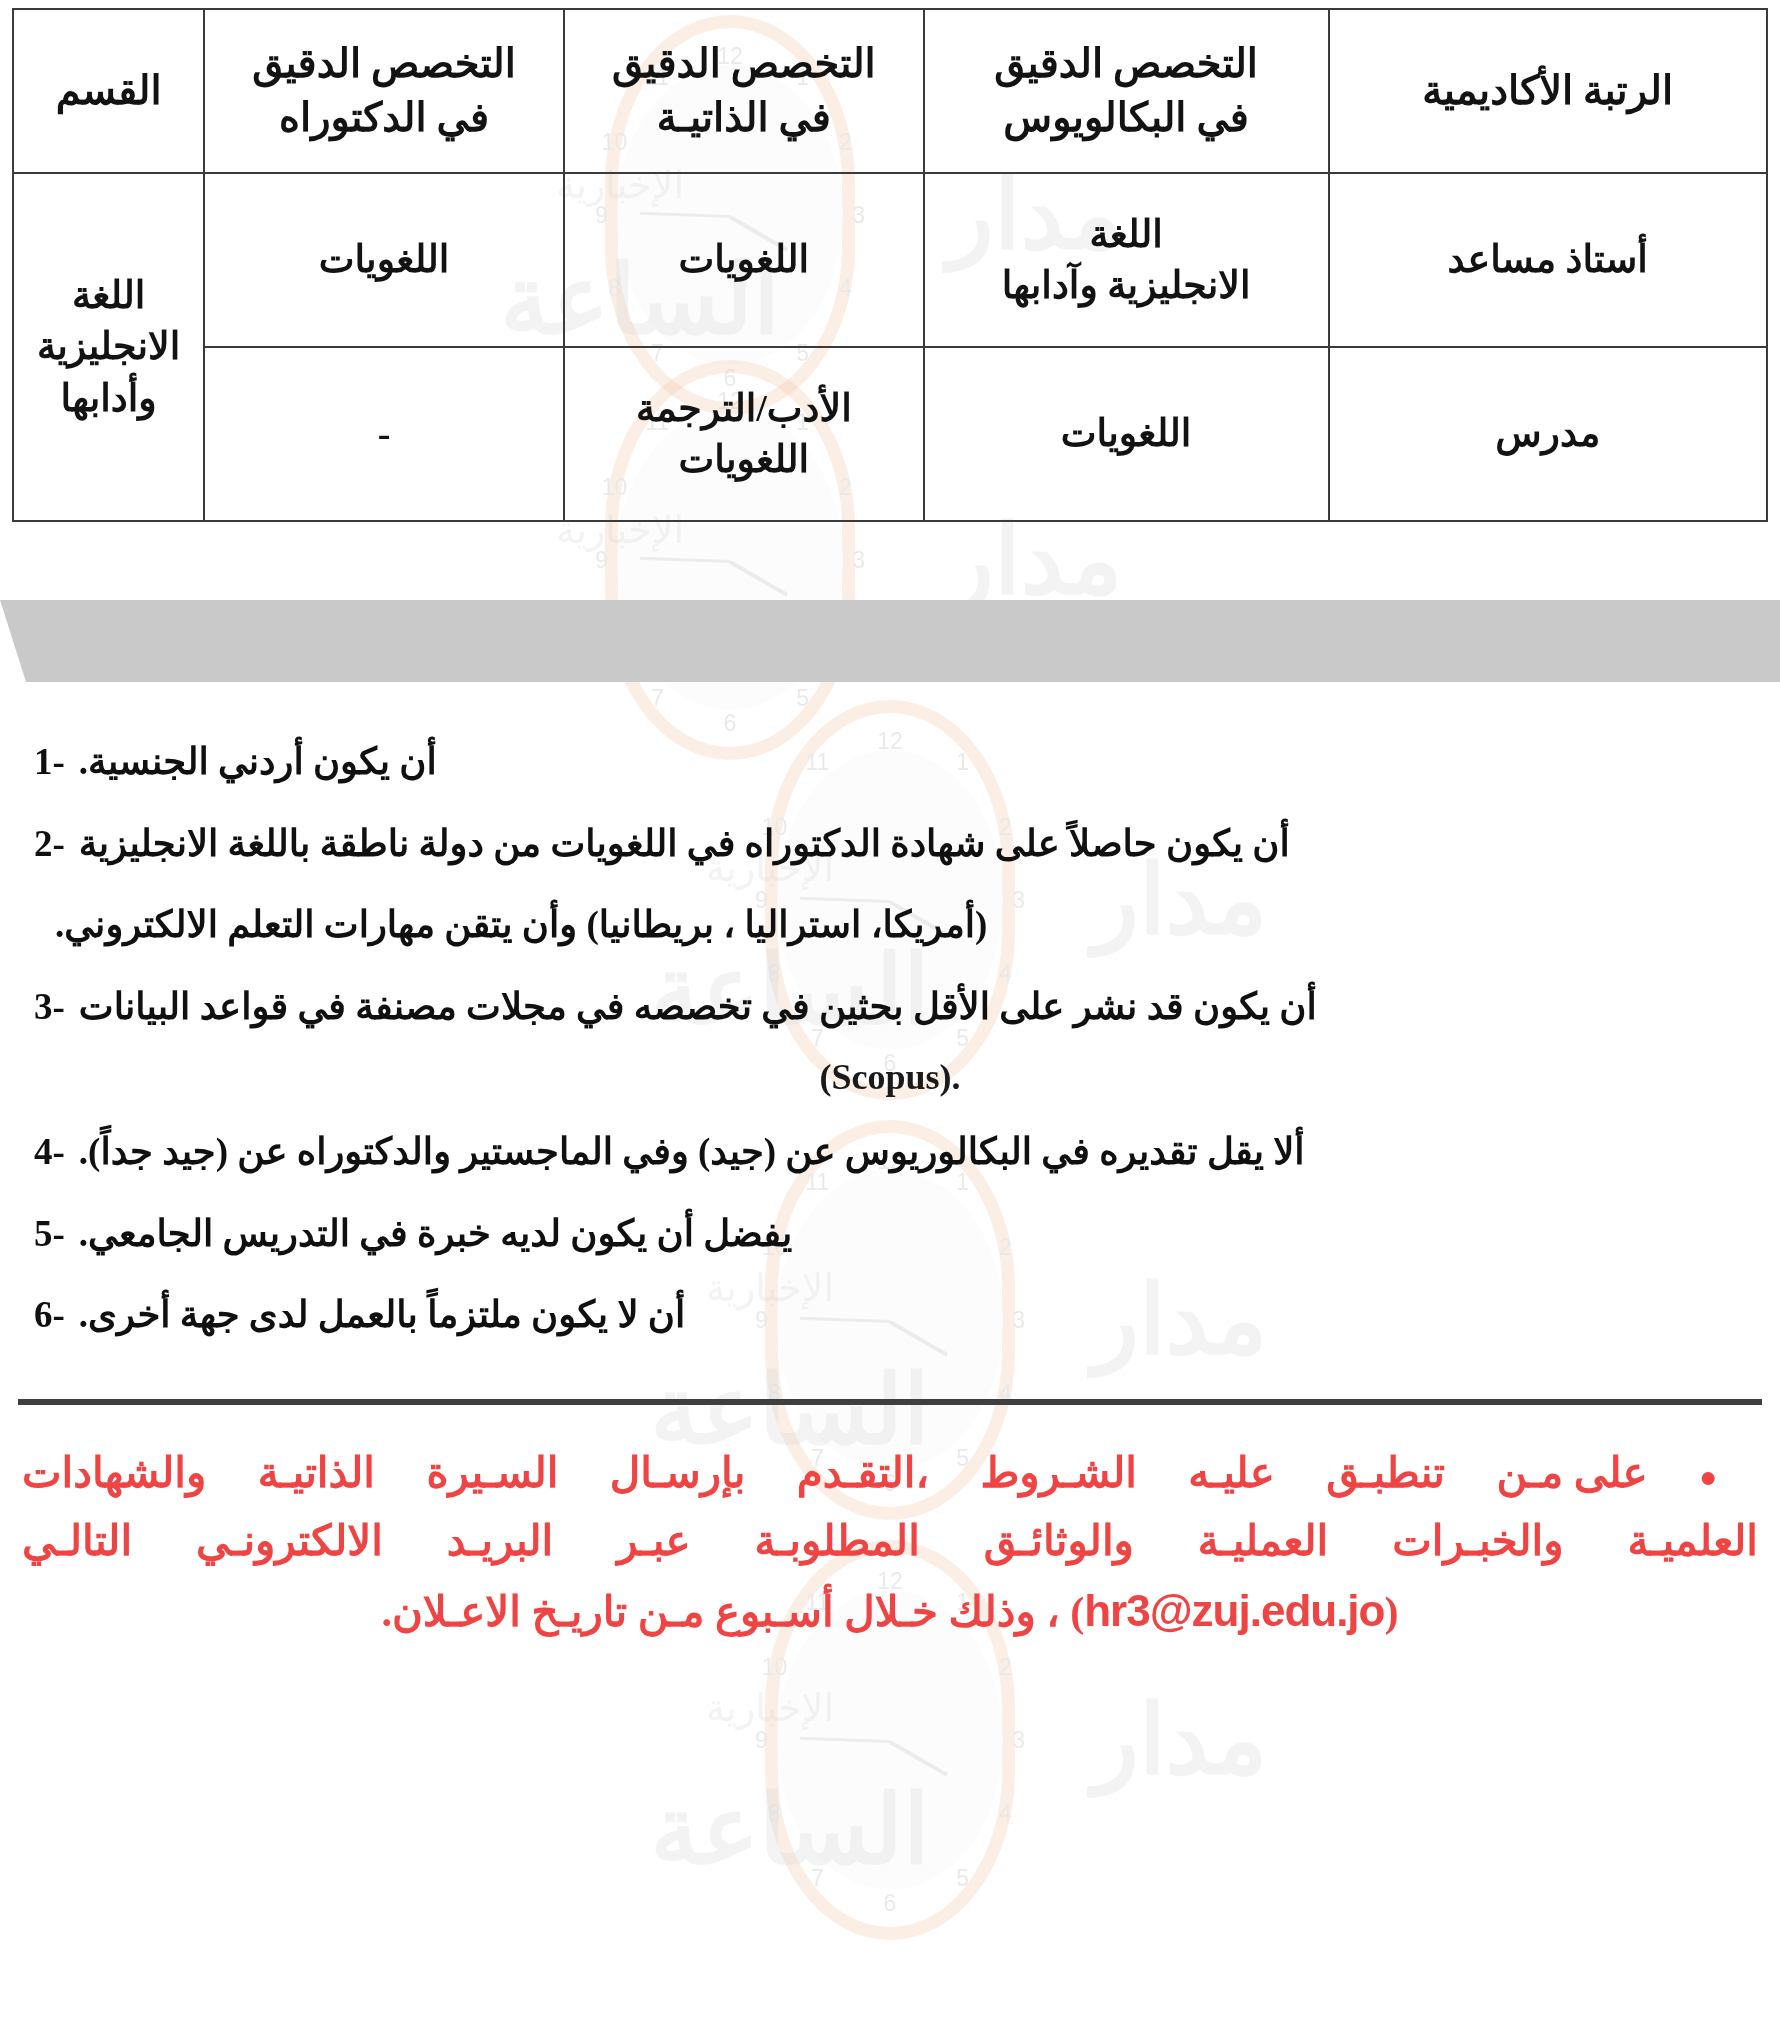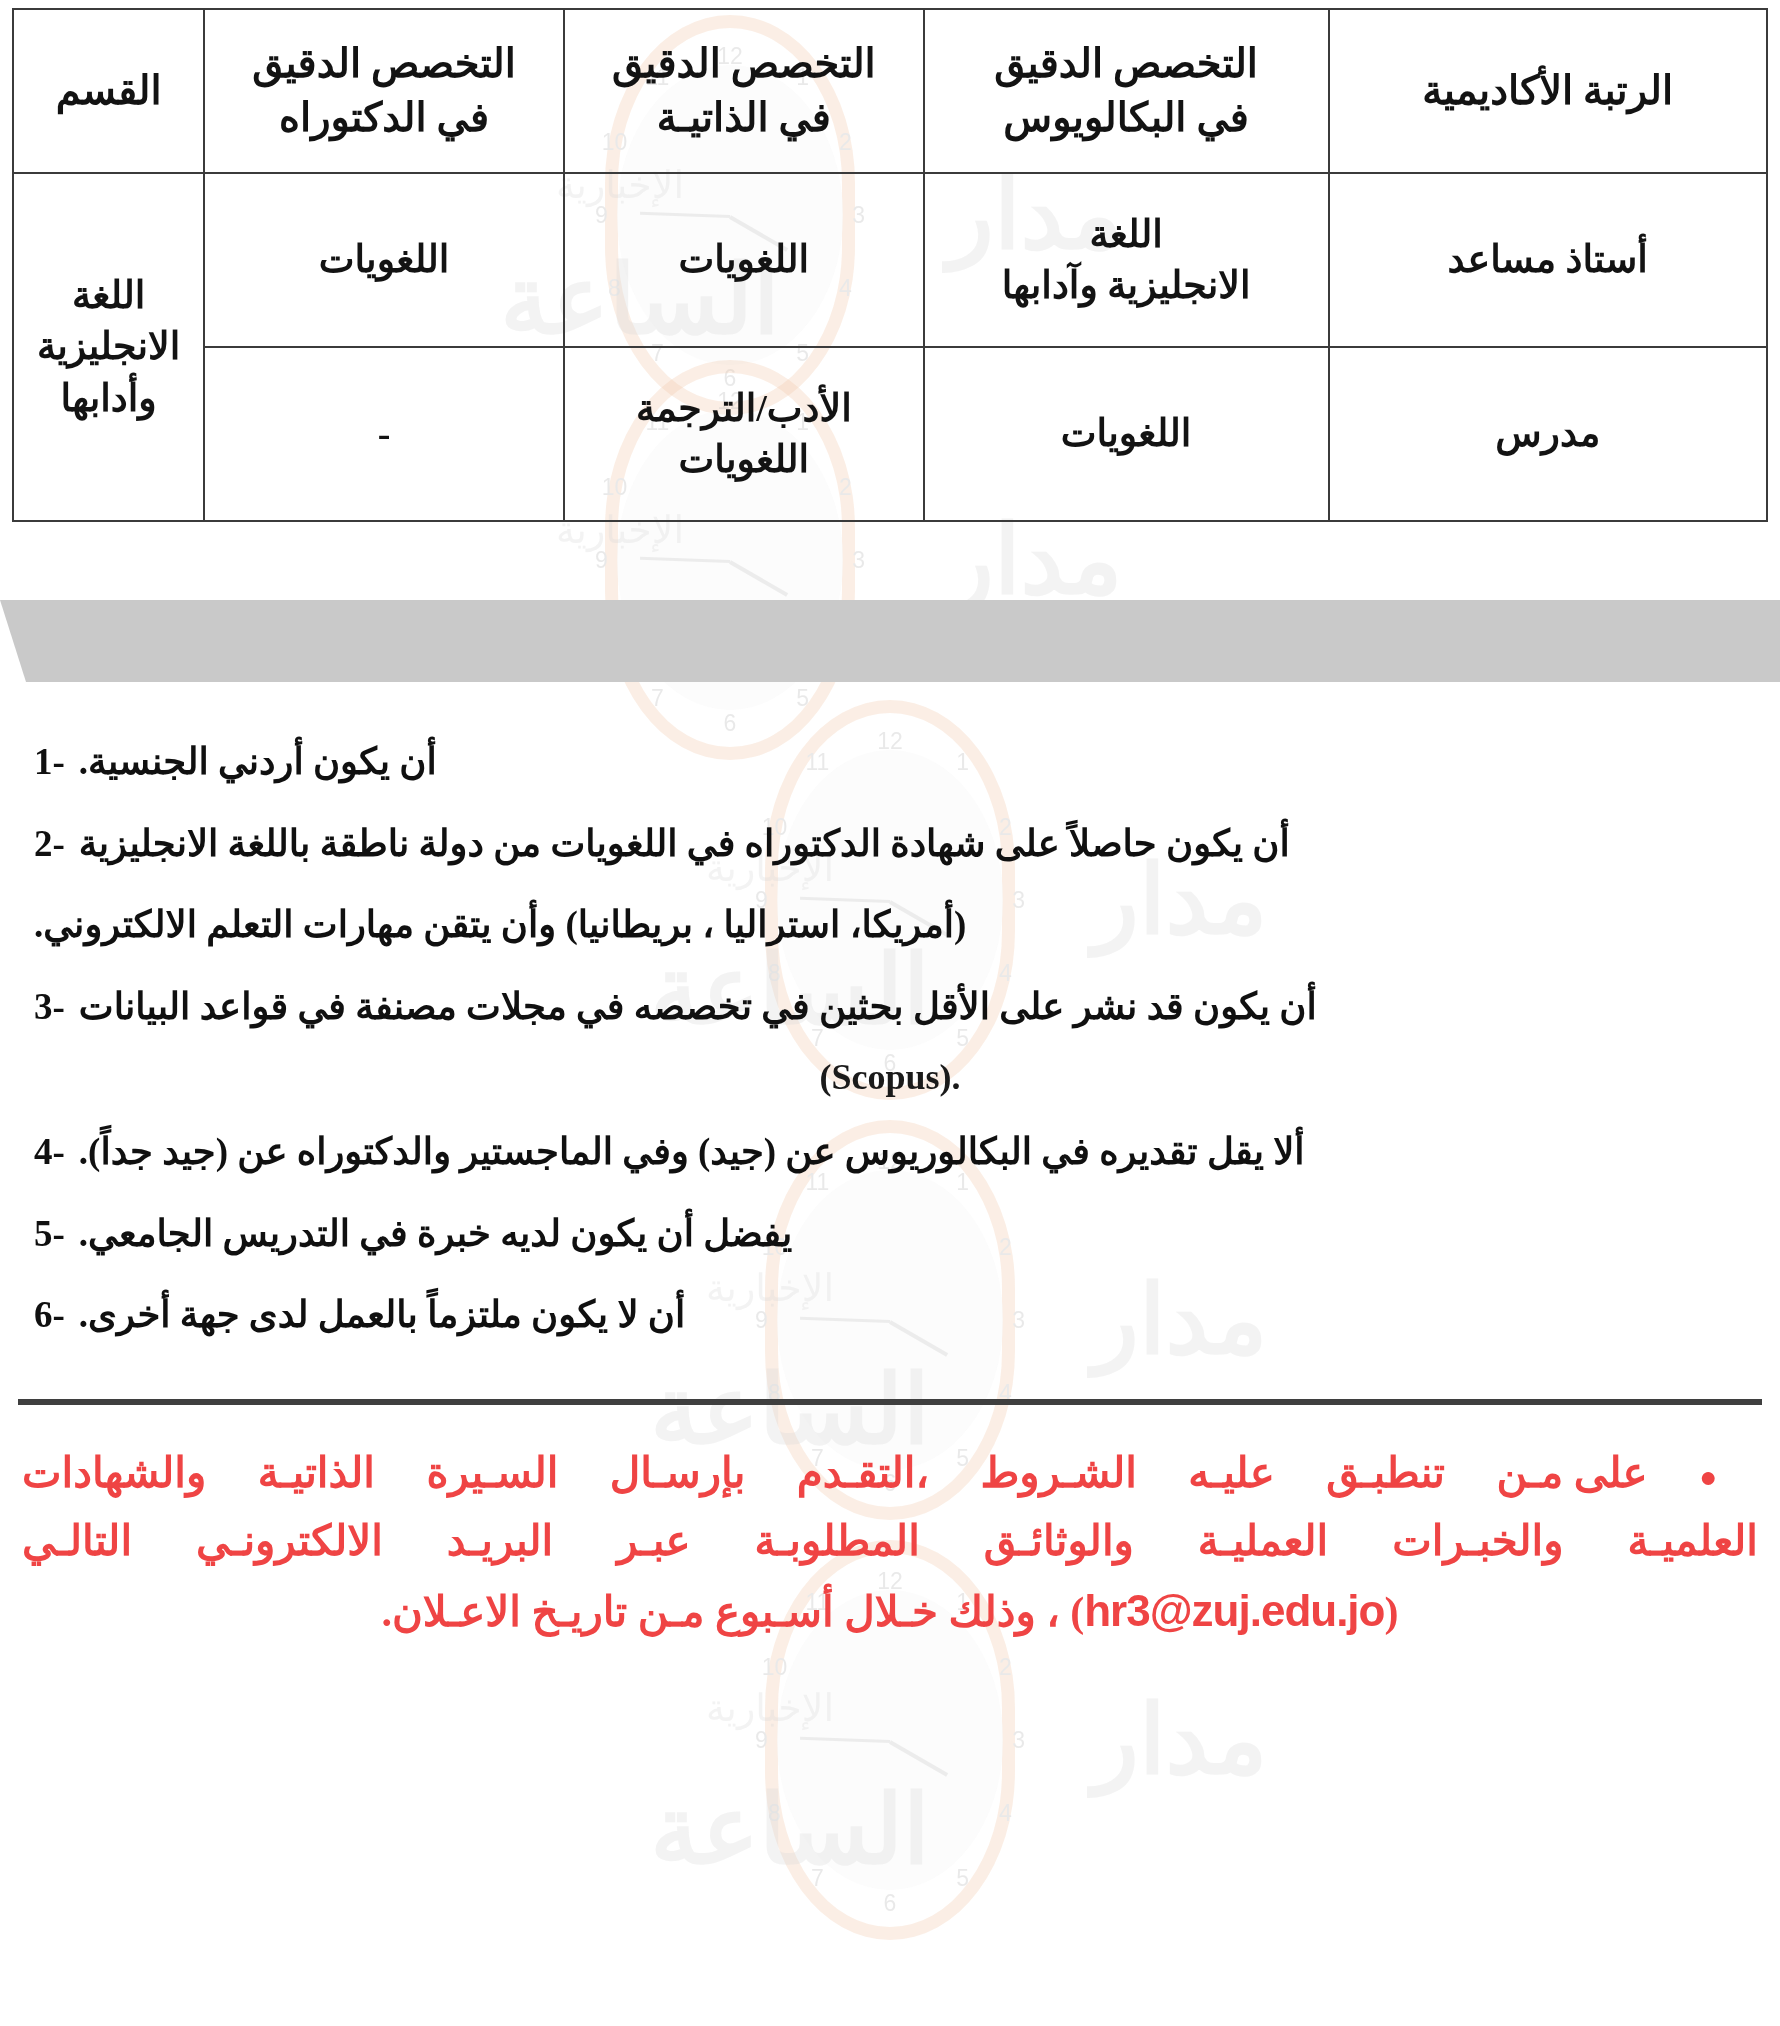--- a/index.html
+++ b/index.html
@@ -166,21 +166,21 @@
   }
   .cond .num {
     white-space: nowrap;
     direction: ltr;
     unicode-bidi: isolate;
     font-family: "Liberation Serif", serif;
   }
   .cond .txt { text-align: right; }
   .cond.indent-1 { padding-right: 460px; }
   .cond.indent-2 { padding-right: 100px; }
-  .cond.indent-3 { padding-right: 360px; }
+  .cond.indent-3 { padding-right: 360px; margin-left: 21px; }
   .cond.indent-4 { padding-right: 520px; }
   .cond-sub {
     text-align: center;
     font-size: 36px;
     font-weight: bold;
     margin: -4px 0 26px 0;
     padding-left: 0;
     padding-right: 0;
     direction: rtl;
   }

